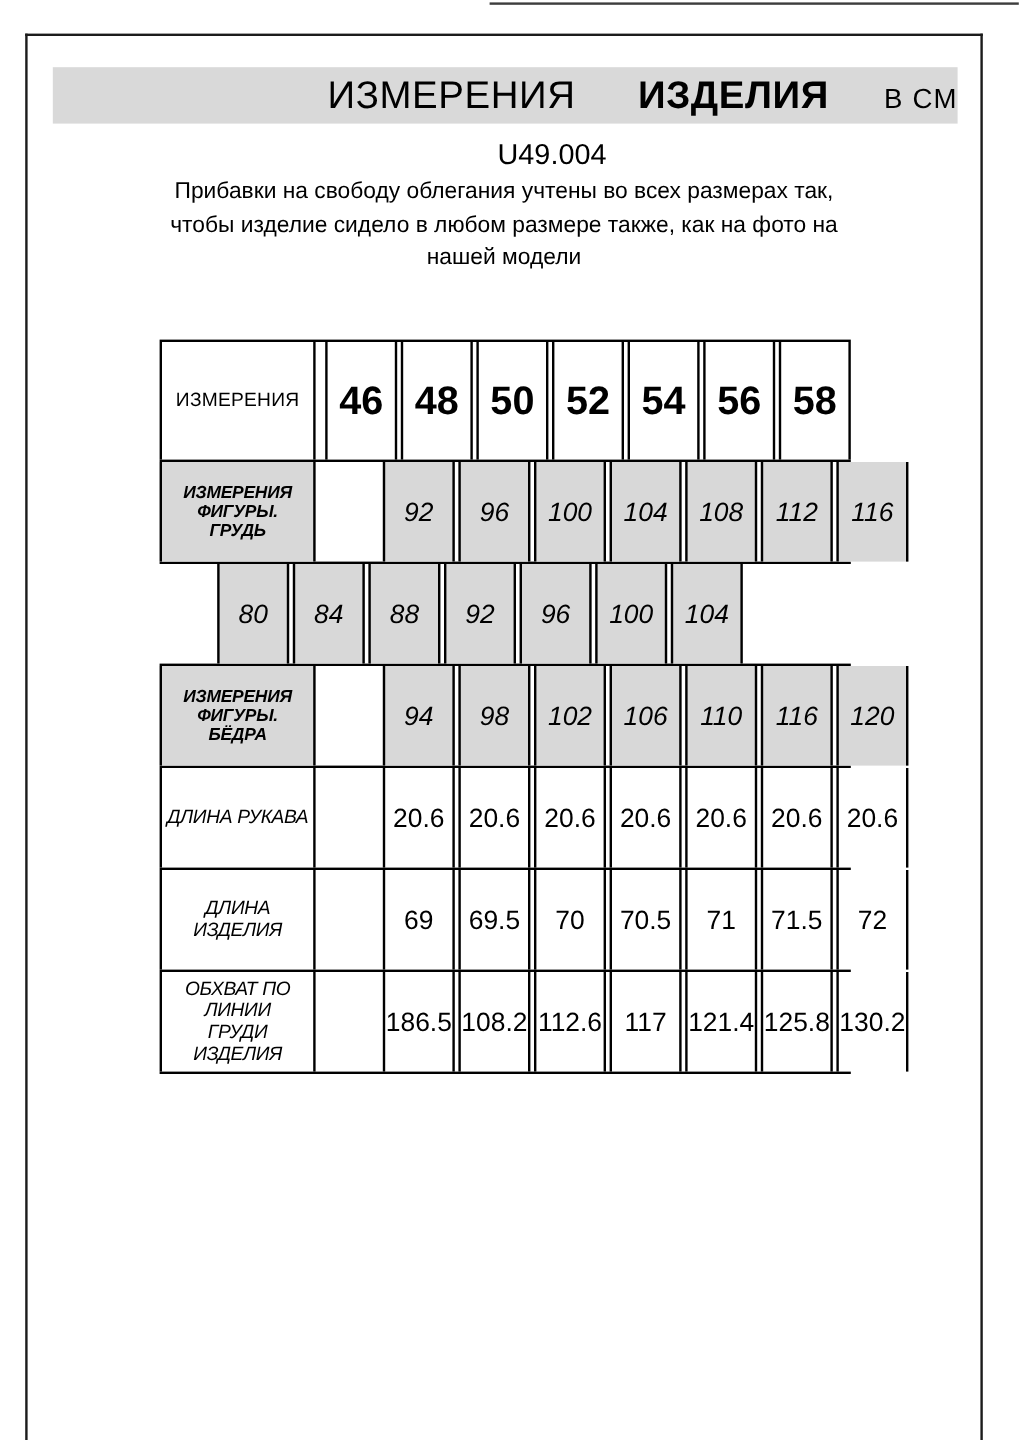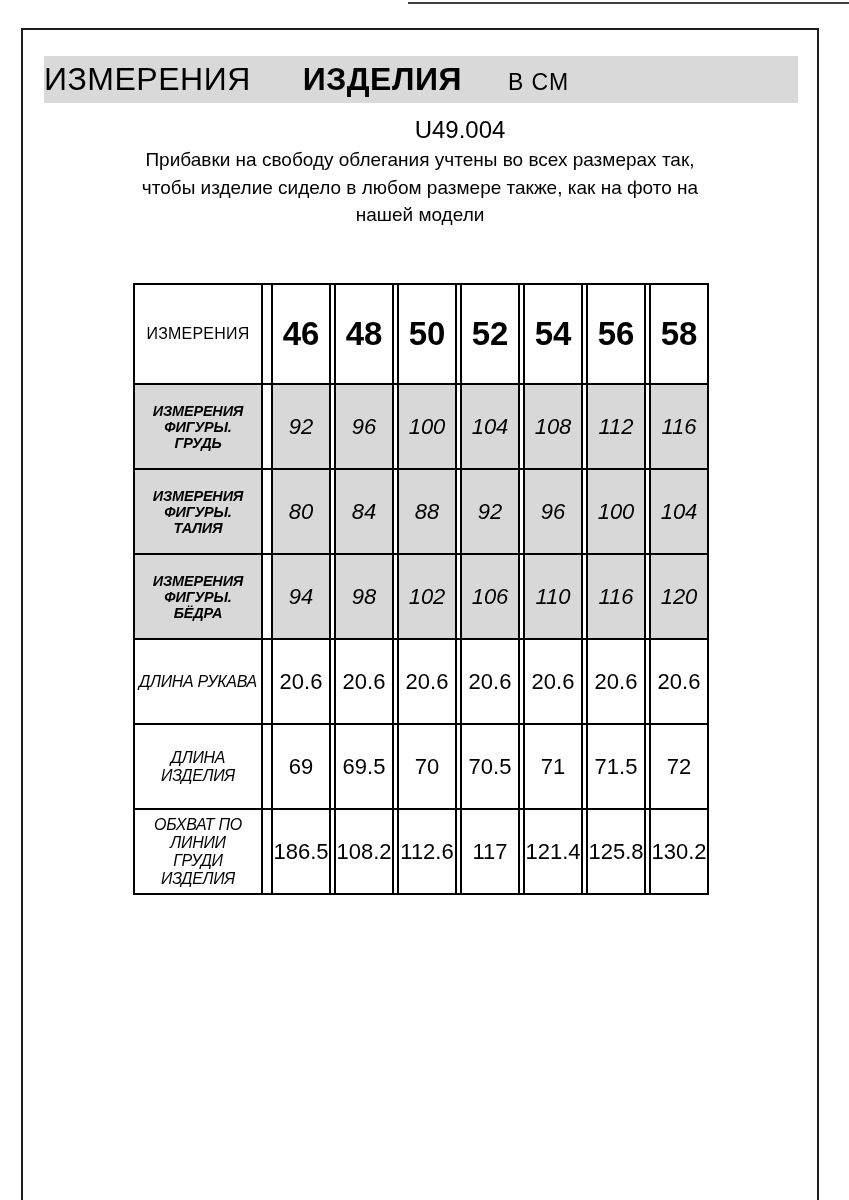--- a/index.html
+++ b/index.html
@@ -17,21 +17,21 @@
   .page-frame {
     position: absolute; left: 21px; top: 28px;
     width: 794px; height: 1200px;
     border: 2px solid #1c1c1c; border-bottom: none;
     background: #fff;
   }
   .title-bar {
     position: absolute; left: 44px; top: 56px;
     width: 754px; height: 47px;
     background: #d9d9d9;
-    text-align: left; line-height: 47px;
+    text-align: right; line-height: 47px;
     white-space: nowrap;
   }
   .title-word-reg  { font-size: 32px; font-weight: 400; letter-spacing: 0.5px; margin-right: 52px; }
   .title-word-bold { font-size: 32px; font-weight: 700; letter-spacing: 0.5px; margin-right: 46px; }
   .title-unit      { font-size: 23px; font-weight: 400; letter-spacing: 1px; }
 
   .product-code {
     position: absolute; left: 21px; top: 116px; width: 798px;
     text-align: center; font-size: 24px; font-weight: 400; padding-left: 40px;
   }
@@ -57,21 +57,21 @@
   .lab {
     width: 130px; flex: 0 0 130px;
     border-left: 2px solid #000; border-right: 2px solid #000;
     margin-right: 8px;
     box-sizing: border-box;
     display: flex; align-items: center; justify-content: center;
     text-align: center;
   }
   .cells {
     width: 438px; flex: 0 0 438px;
-    display: flex; gap: 3px;
+    display: flex; gap: 3px; margin-left: 48px;
   }
   .cell {
     width: 60px; flex: 0 0 60px;
     border-left: 2px solid #000; border-right: 2px solid #000;
     box-sizing: border-box;
     display: flex; align-items: center; justify-content: center;
   }
   .corner-label { font-size: 16px; letter-spacing: 0.2px; }
   .hright { width: 438px; flex: 0 0 438px; display: flex; flex-direction: column; }
   .rr-cell {
@@ -144,23 +144,20 @@
       <div class="cell">96</div>
       <div class="cell">100</div>
       <div class="cell">104</div>
       <div class="cell">108</div>
       <div class="cell">112</div>
       <div class="cell">116</div>
     </div>
   </div>
 
   <div class="t-row figure-row">
-    <div class="lab">
-      <span>ИЗМЕРЕНИЯ ФИГУРЫ. ТАЛИЯ</span>
-      </div>
     <div class="cells">
       <div class="cell">80</div>
       <div class="cell">84</div>
       <div class="cell">88</div>
       <div class="cell">92</div>
       <div class="cell">96</div>
       <div class="cell">100</div>
       <div class="cell">104</div>
     </div>
   </div>

